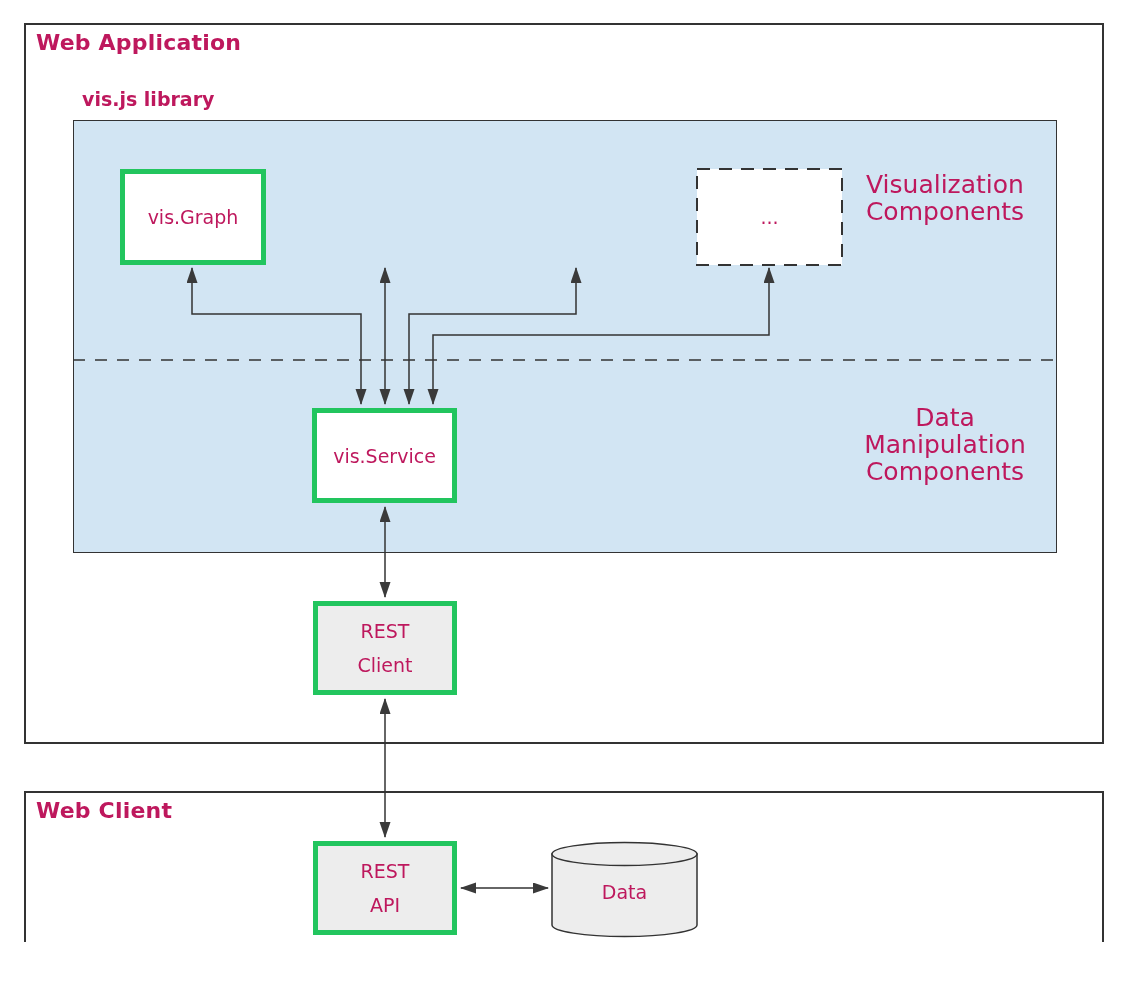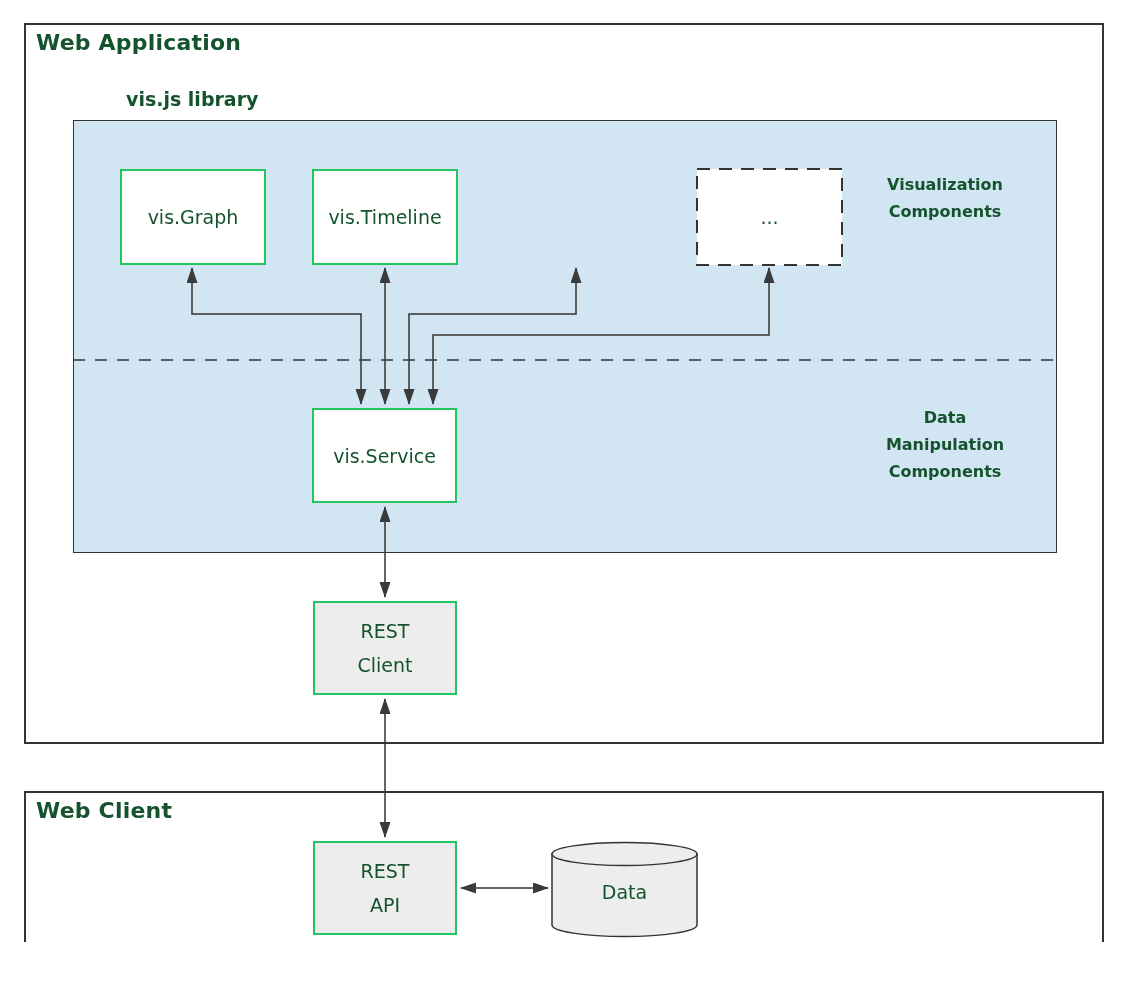--- a/index.html
+++ b/index.html
@@ -1,55 +1,52 @@
 <!DOCTYPE html>
 <html><head>
 <meta charset="utf-8">
 <style>
   html,body{margin:0;padding:0;background:#fff;}
   #stage{
     position:relative;width:1128px;height:942px;background:#fff;overflow:hidden;
-    font-family:"DejaVu Sans","Liberation Sans",sans-serif;color:#14532d;
+    font-family:"DejaVu Sans","Liberation Sans",sans-serif;color:#be185d;
   }
   .abs{position:absolute;box-sizing:border-box;}
   .outer-box{border:2px solid #333;background:#fff;}
   .big-title{font-size:22px;font-weight:bold;letter-spacing:0.2px;}
-  .sub-title{font-size:19px;font-weight:bold;margin-left:44px;}
+  .sub-title{font-size:19px;font-weight:bold;}
   .panel{background:#d2e5f3;border:1.5px solid #333;}
   .node{
-    border:2px solid #22c55e;background:#fff;
+    border:5px solid #22c55e;background:#fff;
     display:flex;align-items:center;justify-content:center;
     font-size:19px;text-align:center;
   }
   .node.gray{background:#ededed;}
   .node.noborder{border:none;background:#fff;}
   .pre{white-space:pre-line;}
   .side-label{
-    font-size:16px;font-weight:bold;text-align:center;line-height:27px;
+    font-size:25px;font-weight:normal;text-align:center;line-height:27px;
     white-space:pre-line;
   }
   .two-line{line-height:34px;}
   svg.overlay{position:absolute;left:0;top:0;pointer-events:none;}
 </style>
 </head>
 <body>
 
 <div id="stage">
 
   <div class="abs outer-box" style="left:24px;top:23px;width:1080px;height:721px;"></div>
   <div class="abs big-title" style="left:36px;top:30px;">Web Application</div>
 
   <div class="abs sub-title" style="left:82px;top:88px;">vis.js library</div>
   <div class="abs panel" style="left:73px;top:120px;width:984px;height:433px;"></div>
 
   <div class="abs node" style="left:120px;top:169px;width:146px;height:96px;">
     <span>vis.Graph</span>
-  </div>
-  <div class="abs node" style="left:312px;top:169px;width:146px;height:96px;">
-    <span>vis.Timeline</span>
   </div>
   <div class="abs node noborder" style="left:697px;top:169px;width:145px;height:96px;">
     <span>...</span>
   </div>
 
   <div class="abs side-label" style="left:828px;top:171px;width:234px;">Visualization
 Components</div>
   <div class="abs side-label" style="left:828px;top:404px;width:234px;">Data
 Manipulation
 Components</div>

